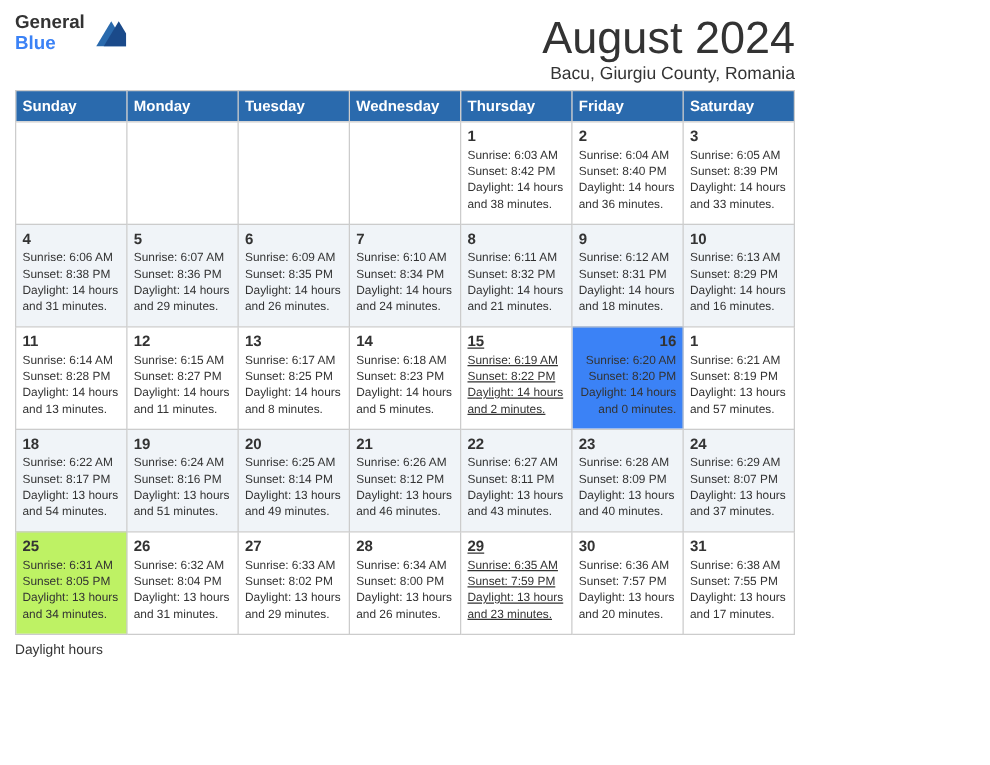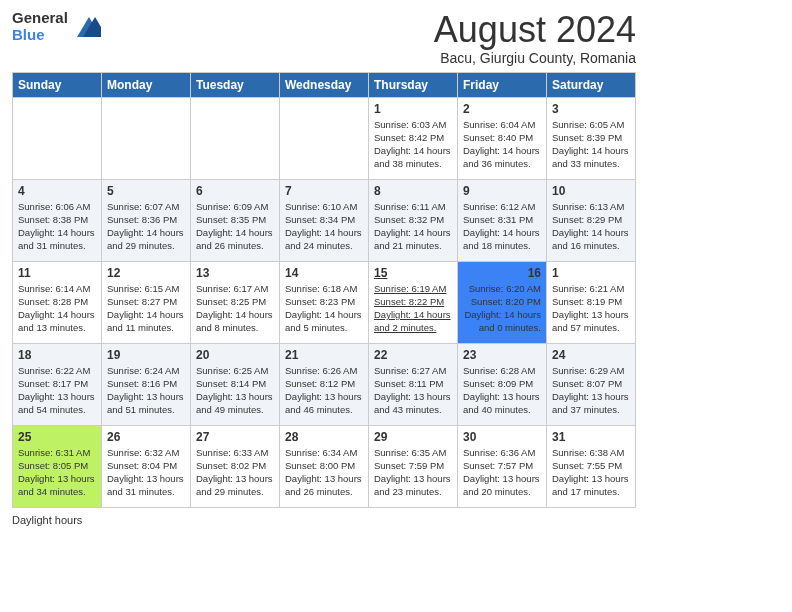--- a/index.html
+++ b/index.html
@@ -265,21 +265,21 @@
             <div class="day-info">Sunrise: 6:32 AM<br>Sunset: 8:04 PM<br>Daylight: 13 hours and 31 minutes.</div>
           </td>
           <td style="background: rgb(255, 255, 255);">
             <span class="day-num">27</span>
             <div class="day-info">Sunrise: 6:33 AM<br>Sunset: 8:02 PM<br>Daylight: 13 hours and 29 minutes.</div>
           </td>
           <td style="background: rgb(255, 255, 255);">
             <span class="day-num">28</span>
             <div class="day-info">Sunrise: 6:34 AM<br>Sunset: 8:00 PM<br>Daylight: 13 hours and 26 minutes.</div>
           </td>
-          <td style="background: rgb(255, 255, 255);">
+          <td style="background: rgb(255, 255, 255); text-decoration: underline;">
             <span class="day-num">29</span>
             <div class="day-info">Sunrise: 6:35 AM<br>Sunset: 7:59 PM<br>Daylight: 13 hours and 23 minutes.</div>
           </td>
           <td style="background: rgb(255, 255, 255);">
             <span class="day-num">30</span>
             <div class="day-info">Sunrise: 6:36 AM<br>Sunset: 7:57 PM<br>Daylight: 13 hours and 20 minutes.</div>
           </td>
           <td style="background: rgb(255, 255, 255);">
             <span class="day-num">31</span>
             <div class="day-info">Sunrise: 6:38 AM<br>Sunset: 7:55 PM<br>Daylight: 13 hours and 17 minutes.</div>

